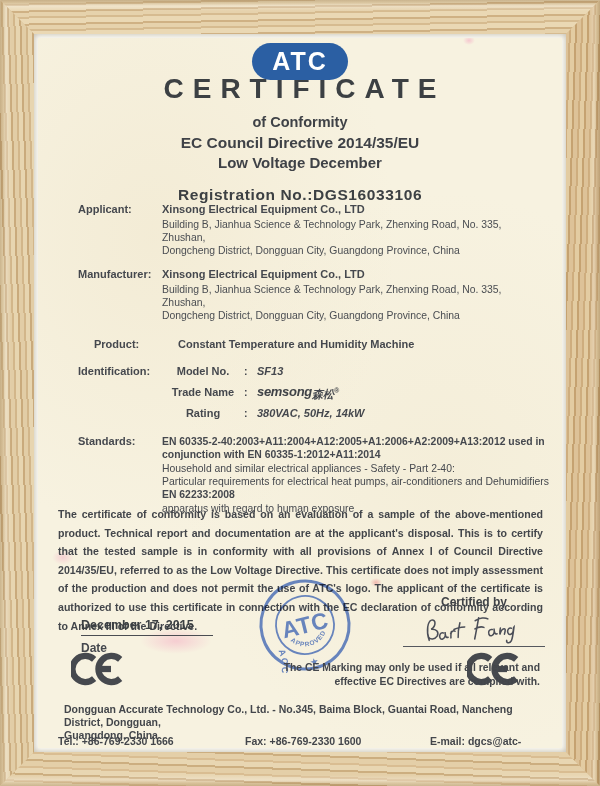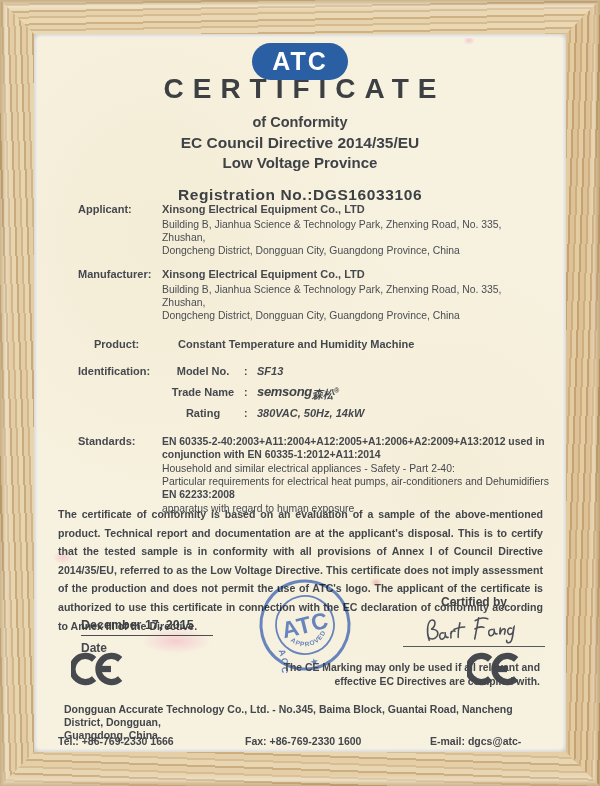--- a/index.html
+++ b/index.html
@@ -107,21 +107,21 @@
       <div class="stain stain1"></div>
       <div class="stain stain2"></div>
       <div class="stain stain3"></div>
       <div class="stain stain4"></div>
 
       <header class="cert-header">
         <div class="pill"><span>ATC</span></div>
         <h1 class="title">CERTIFICATE</h1>
         <div class="sub1">of Conformity</div>
         <div class="sub2">EC Council Directive 2014/35/EU</div>
-        <div class="sub3">Low Voltage Province</div>
+        <div class="sub3">Low Voltage December</div>
         <div class="reg">Registration No.:DGS16033106</div>
       </header>
 
       <section class="info">
         <div class="row">
           <div class="label">Applicant:</div>
           <div class="value">
             <div class="co-name">Xinsong Electrical Equipment Co., LTD</div>
             <div class="addr">Building B, Jianhua Science &amp; Technology Park, Zhenxing Road, No. 335, Zhushan,</div>
             <div class="addr">Dongcheng District, Dongguan City, Guangdong Province, China</div>

